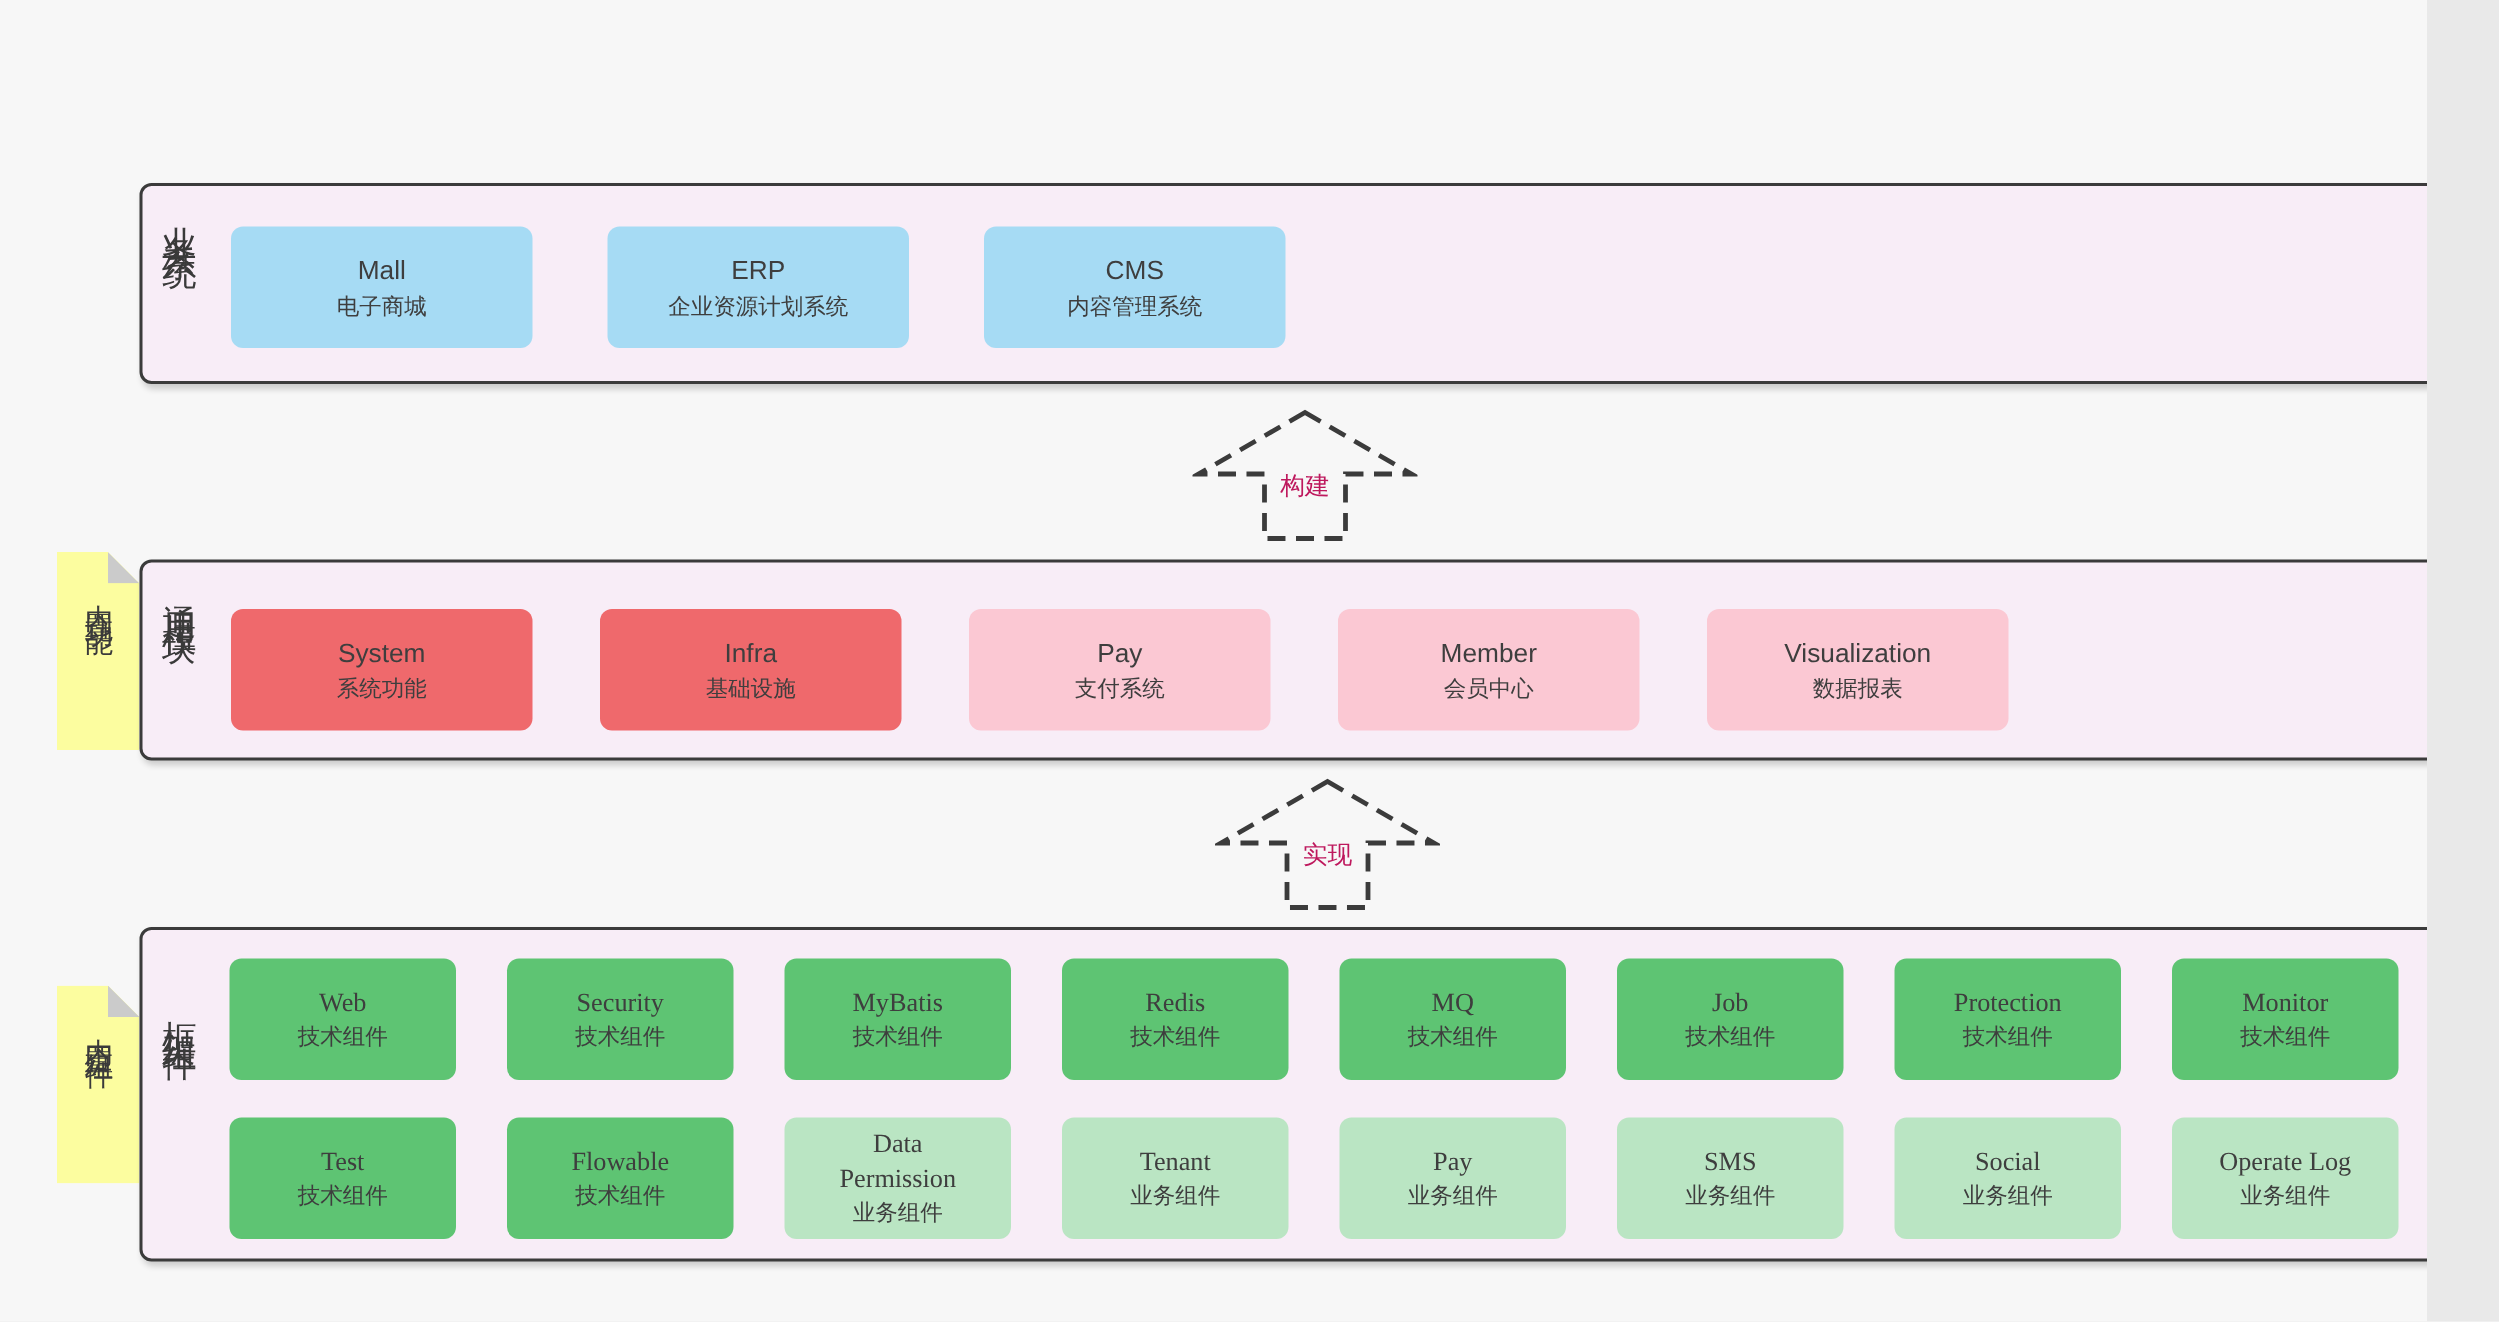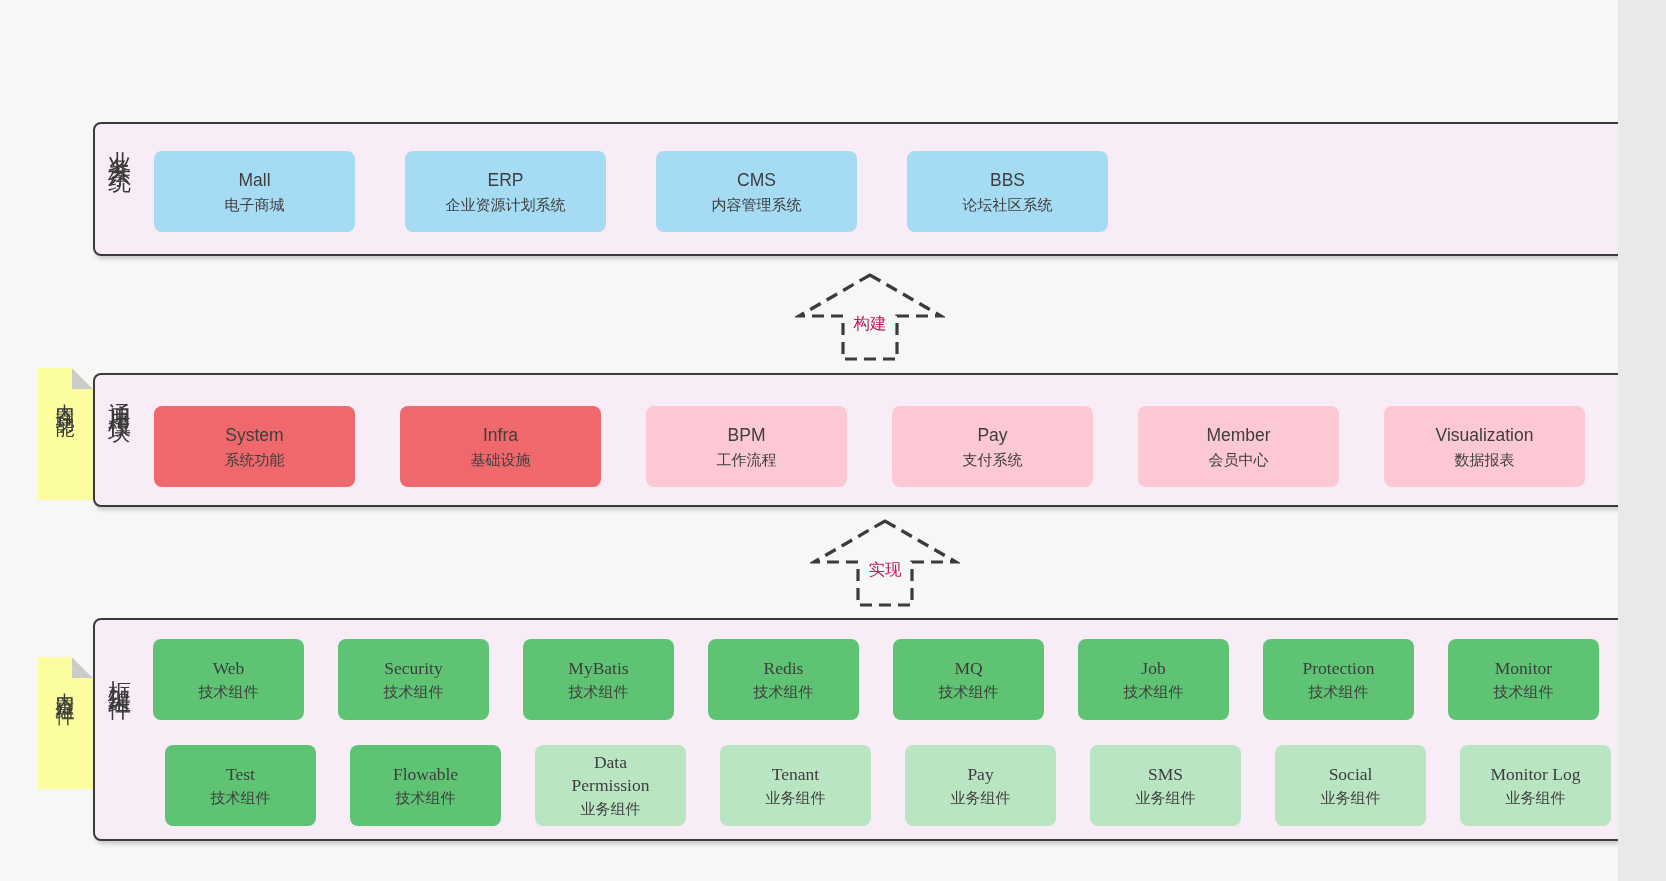--- a/index.html
+++ b/index.html
@@ -26,21 +26,21 @@
   .panel-modules .vlabel{top:9px;}
   .panel-components .vlabel{top:42px;}
 
   
   .row{position:absolute;display:flex;}
   .row-6{left:59px;gap:50px;}
   .row-8{left:58px;gap:34px;}
   .panel-business .row-6{top:27px;}
   .panel-modules .row-6{top:31px;gap:45px;}
   .row-c1{top:19px;}
-  .row-c2{top:125px;margin-left:12px;}
+  .row-c2{top:125px;}
 
   .box{height:81px;border-radius:8px;display:flex;flex-direction:column;
        justify-content:center;align-items:center;text-align:center;line-height:1.32;}
   .row-6 .box{width:201px;}
   .row-8 .box{width:151px;font-family:Liberation Serif, serif;}
   .b-blue{background:var(--blue-box);}
   .b-red{background:var(--red-box);}
   .b-pink{background:var(--pink-box);}
   .b-green{background:var(--green-box);}
   .b-green-lt{background:var(--green-light-box);}
@@ -90,24 +90,20 @@
         <span class="zh">电子商城</span>
       </div>
       <div class="box b-blue">
         <span class="en">ERP</span>
         <span class="zh">企业资源计划系统</span>
       </div>
       <div class="box b-blue">
         <span class="en">CMS</span>
         <span class="zh">内容管理系统</span>
       </div>
-      <div class="box b-blue">
-        <span class="en">BBS</span>
-        <span class="zh">论坛社区系统</span>
-      </div>
     </div>
   </div>
 
   <div class="arrow arrow-1">
     <svg viewBox="0 0 150 90">
       <path d="M75 3 L146 44 L102 44 L102 87 L48 87 L48 44 L4 44 Z"></path>
     </svg>
     <span class="alabel">构建</span>
   </div>
 
@@ -116,24 +112,20 @@
     <div class="row row-6">
       <div class="box b-red">
         <span class="en">System</span>
         <span class="zh">系统功能</span>
       </div>
       <div class="box b-red">
         <span class="en">Infra</span>
         <span class="zh">基础设施</span>
       </div>
       <div class="box b-pink">
-        <span class="en">BPM</span>
-        <span class="zh">工作流程</span>
-      </div>
-      <div class="box b-pink">
         <span class="en">Pay</span>
         <span class="zh">支付系统</span>
       </div>
       <div class="box b-pink">
         <span class="en">Member</span>
         <span class="zh">会员中心</span>
       </div>
       <div class="box b-pink">
         <span class="en">Visualization</span>
         <span class="zh">数据报表</span>
@@ -207,19 +199,19 @@
       </div>
       <div class="box b-green-lt">
         <span class="en">SMS</span>
         <span class="zh">业务组件</span>
       </div>
       <div class="box b-green-lt">
         <span class="en">Social</span>
         <span class="zh">业务组件</span>
       </div>
       <div class="box b-green-lt">
-        <span class="en">Monitor Log</span>
+        <span class="en">Operate Log</span>
         <span class="zh">业务组件</span>
       </div>
     </div>
   </div>
 
 </div>
 
 </body></html>

